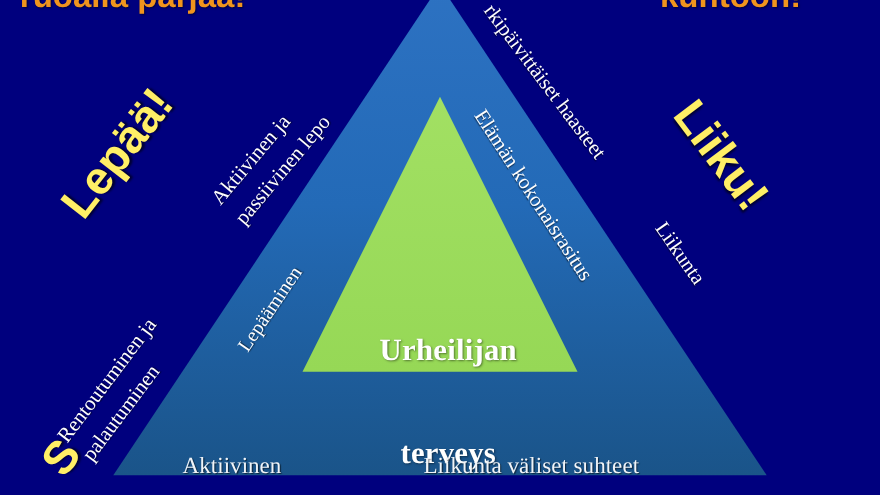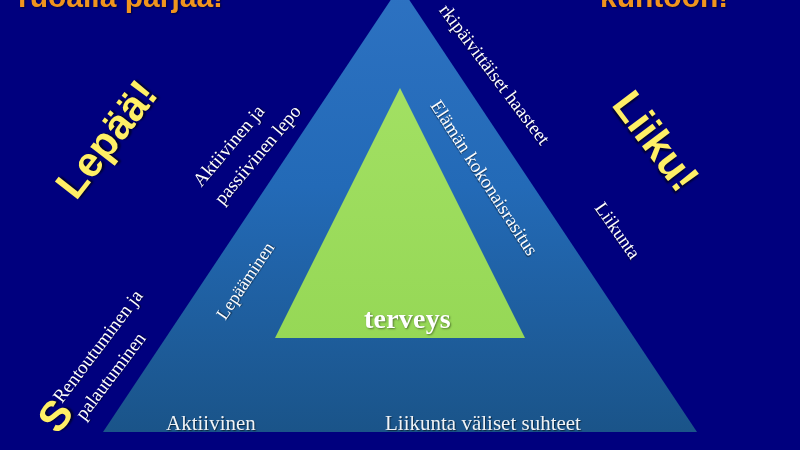--- a/index.html
+++ b/index.html
@@ -155,20 +155,21 @@
   </div>
 
   <div class="orange orange-left">ruoalla parjaa!</div>
   <div class="orange orange-right">kuntoon!</div>
 
   <div class="shout shout-lepaa">Lepää!</div>
   <div class="shout shout-liiku">Liiku!</div>
   <div class="shout shout-s">S</div>
 
   <div class="lbl title-center">
+    <div>Urheilijan</div>
     <div>terveys</div>
   </div>
 
   <div class="lbl bot-left">
     <div>Aktiivinen</div>
     
   </div>
 
   <div class="lbl bot-right">
     <div>Liikunta väliset suhteet</div>

